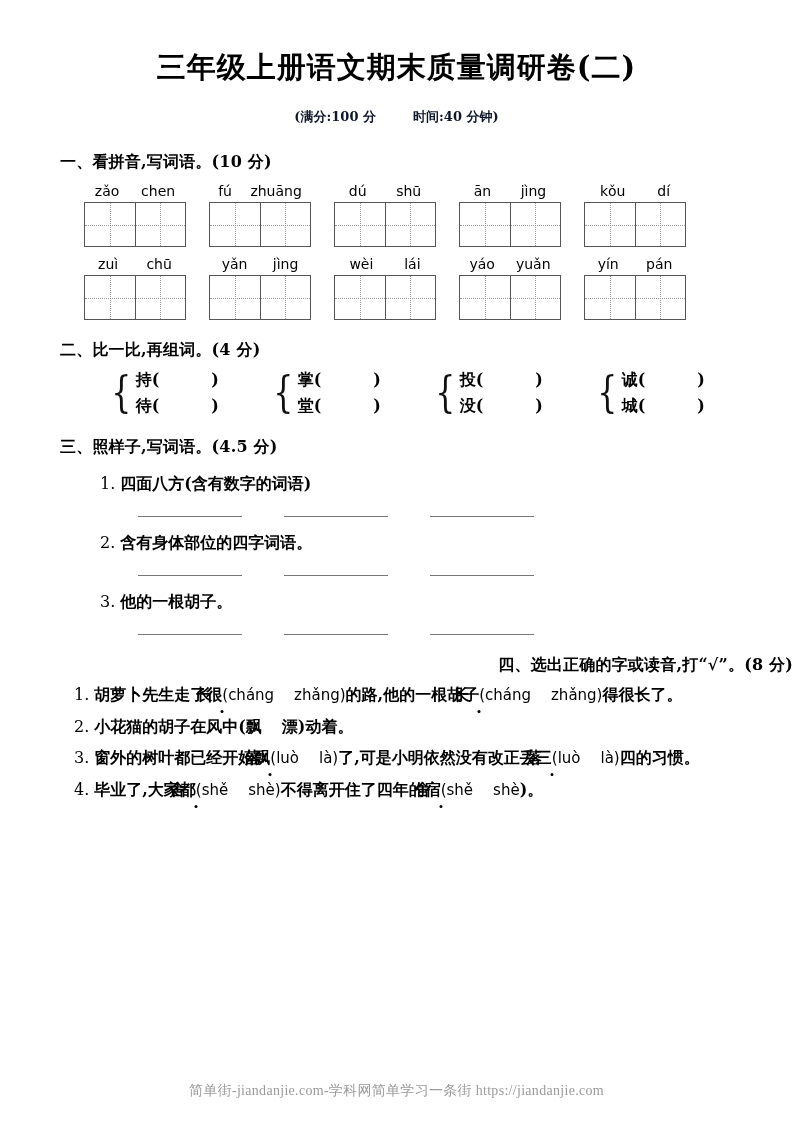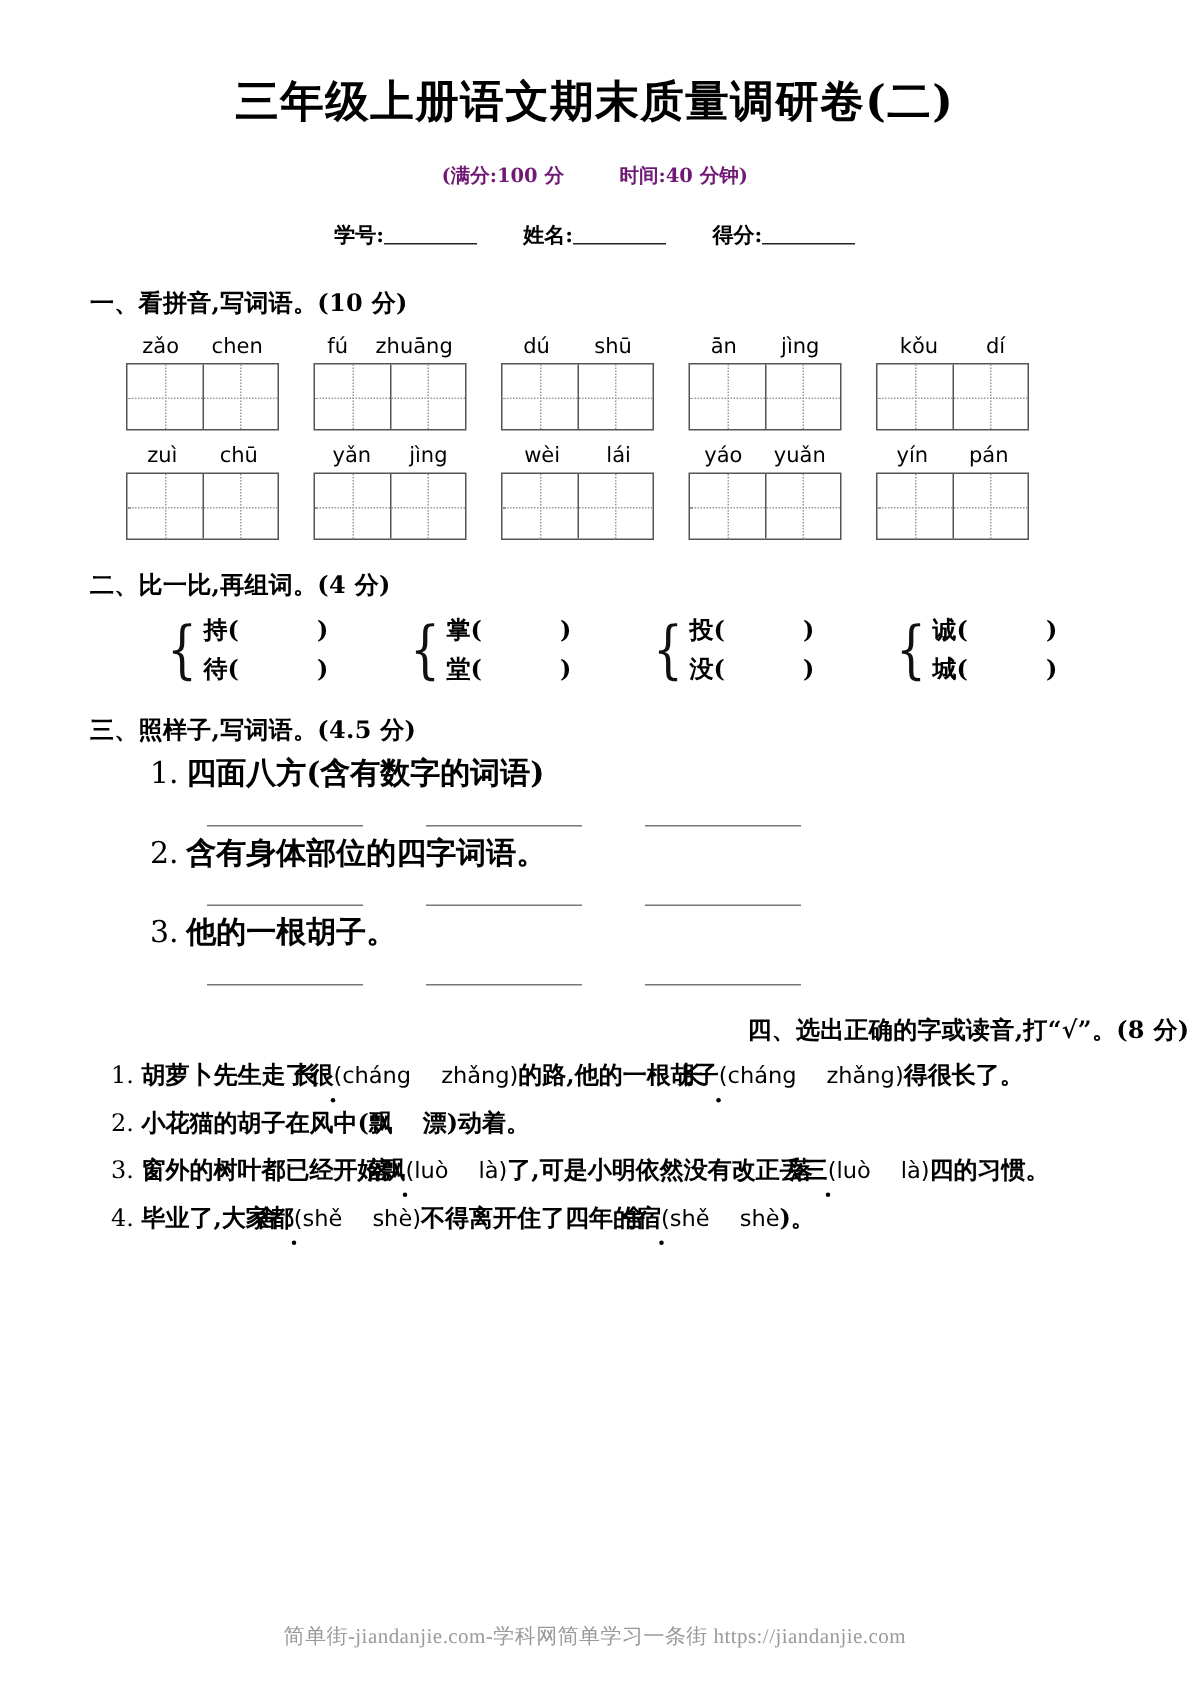--- a/index.html
+++ b/index.html
@@ -34,21 +34,21 @@
     padding-top: 48px;
     font-family: "DejaVu Serif", "Liberation Serif", serif;
     color: #000;
   }
   .doc-subtitle {
     text-align: center;
     font-size: 13px;
     font-weight: bold;
     margin-top: 20px;
     font-family: "DejaVu Serif", "Liberation Serif", serif;
-    color: #701a75;
+    color: #0f172a;
   }
   .subtitle-gap { display: inline-block; width: 28px; }
 
   .id-row {
     text-align: center;
     margin-top: 22px;
     font-size: 14px;
     font-weight: bold;
     font-family: "DejaVu Serif", "Liberation Serif", serif;
     color: #000;
@@ -159,25 +159,25 @@
     color: #000;
   }
   .compare-item {
     line-height: 1.62;
     white-space: nowrap;
   }
   .paren-gap { display: inline-block; width: 52px; }
 
   
   .num-item {
-    font-size: 20px;
+    font-size: 16px;
     font-family: "DejaVu Serif", "Liberation Serif", serif;
     font-weight: bold;
     padding-left: 100px;
-    margin-top: 4px;
+    margin-top: 16px;
     color: #000;
   }
   .num-idx {
     font-family: "DejaVu Serif", "Liberation Serif", serif;
     font-weight: normal;
     margin-right: 5px;
   }
   .answer-lines {
     display: flex;
     padding-left: 138px;
@@ -244,31 +244,20 @@
 <div class="page">
 
   <h1 class="doc-title">三年级上册语文期末质量调研卷(二)</h1>
 
   <div class="doc-subtitle">
     <span>(满分:100 分</span>
     <span class="subtitle-gap"></span>
     <span>时间:40 分钟)</span>
   </div>
 
-  <div class="id-row">
-    <span class="id-field">
-      <span>学号:</span><span class="id-blank"></span>
-    </span>
-    <span class="id-field">
-      <span>姓名:</span><span class="id-blank"></span>
-    </span>
-    <span class="id-field">
-      <span>得分:</span><span class="id-blank"></span>
-    </span>
-  </div>
 
   <div class="section-head sec1-head">一、看拼音,写词语。(10 分)</div>
 
   <div class="pinyin-row">
     <div class="pinyin-cellgroup">
       <div class="pinyin-label">
         <span>zǎo</span>
         <span>chen</span>
       </div>
       <div class="tianzige">

